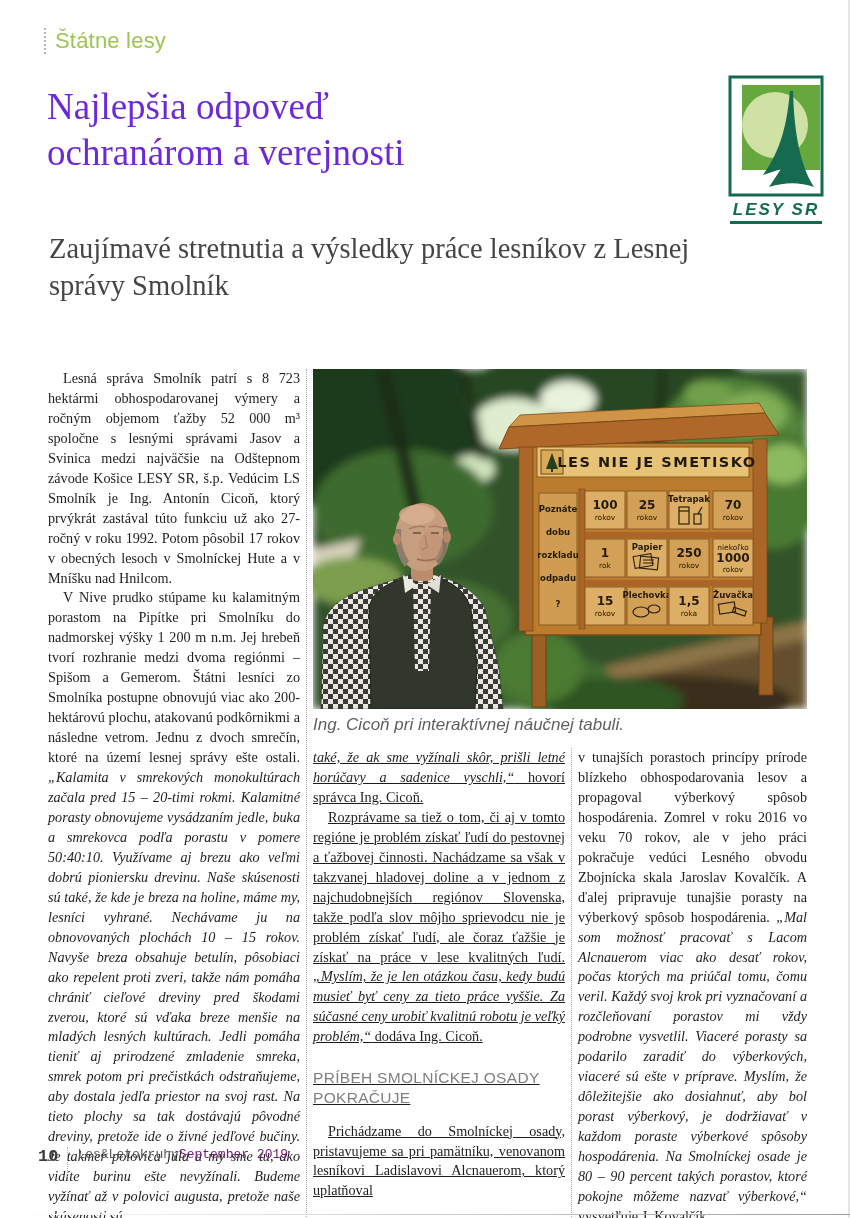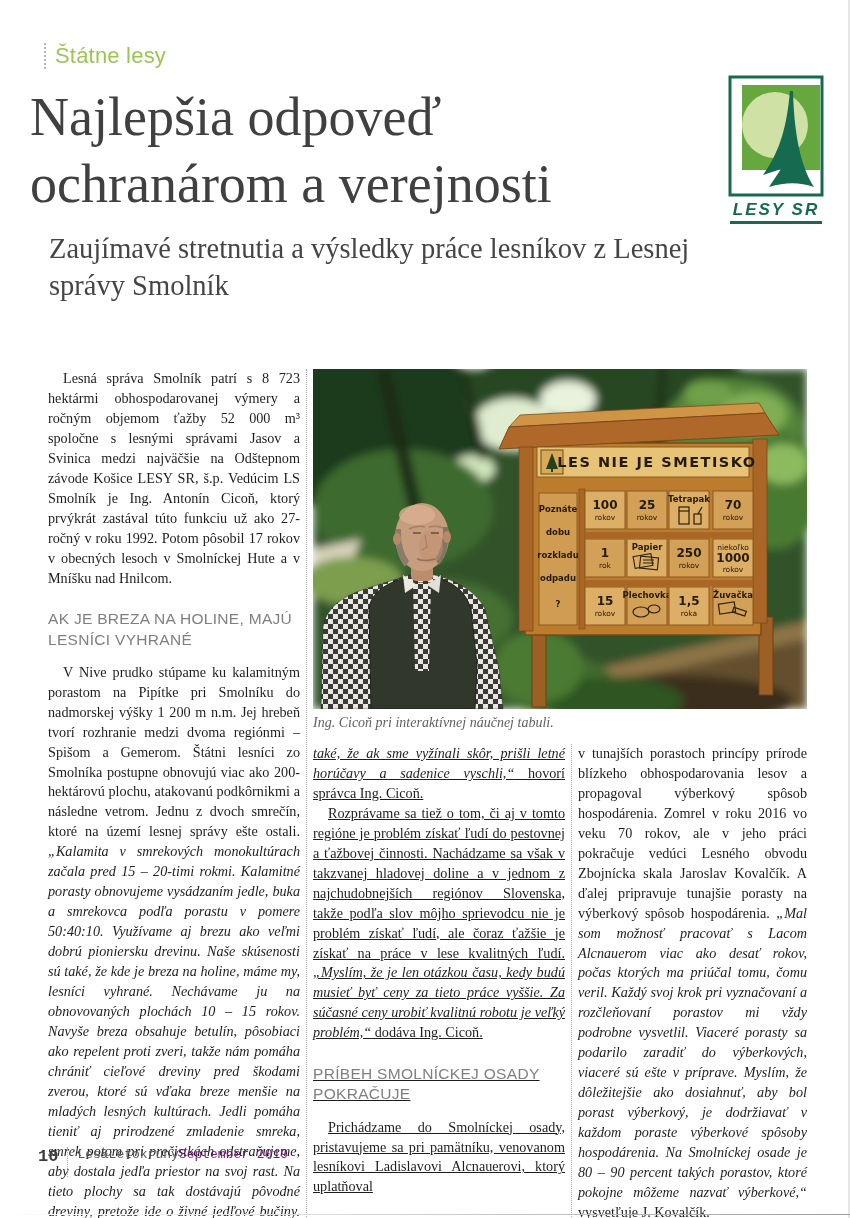--- a/index.html
+++ b/index.html
@@ -1,37 +1,37 @@
 <!DOCTYPE html>
 <html><head>
 <meta charset="utf-8">
 <style>
   html,body{margin:0;padding:0;background:#fff;}
   .page{position:relative;width:850px;height:1218px;background:#ffffff;overflow:hidden;
         font-family:"Liberation Serif",serif;}
   
-  .kicker{position:absolute;left:44px;top:43px;font-family:"Liberation Sans",sans-serif;
+  .kicker{position:absolute;left:44px;top:28px;font-family:"Liberation Sans",sans-serif;
           font-size:22px;color:#9dc554;border-left:2px dotted #b5b5b5;padding-left:9px;
           letter-spacing:.2px;}
   
-  .title{position:absolute;left:30px;top:84px;font-size:54px;line-height:1.24;color:#404040;
+  .title{position:absolute;left:47px;top:84px;font-size:37px;line-height:1.24;color:#6d28d9;
          font-family:"Liberation Serif",serif;}
   .subtitle{position:absolute;left:49px;top:230px;font-size:28.5px;line-height:1.3;color:#454545;
             width:670px;}
   
   .logo{position:absolute;left:724px;top:74px;}
   
   .body-row{position:absolute;left:48px;top:369px;width:766px;display:flex;}
   .col{font-size:14.2px;line-height:1.405;text-align:justify;color:#1d1d1d;}
   .col1{width:252px;}
   .vdiv{border-left:1px dotted #a8a8a8;margin:0 6px;}
   .rightwrap{width:494px;}
   .photo{width:494px;height:340px;display:block;}
-  .caption{margin-top:6px;font-family:Liberation Serif, serif;font-style:italic;
-           font-size:14px;color:#5f5f5f;text-align:left;}
+  .caption{margin-top:6px;font-family:Liberation Sans, sans-serif;font-style:italic;
+           font-size:17px;color:#5f5f5f;text-align:left;}
   .cols23{display:flex;margin-top:13px;}
   .col2{width:252px;text-decoration:underline;}
   .col3{flex:1;}
   .para{margin:0;}
   .para.indent{text-indent:15px;}
   .it{font-style:italic;}
   .colhead{font-family:"Liberation Sans",sans-serif;font-weight:400;font-size:15.5px;
            color:#7f7f7f;margin:21px 0 13px 0;line-height:1.3;text-align:left;letter-spacing:.3px;}
   
   .footer{position:absolute;left:38px;top:1147px;display:flex;align-items:flex-start;gap:9px;
@@ -77,21 +77,20 @@
       <path d="M66,17 C63,50 57,76 39,101 L57,95 L45,113 C62,108 75,108 90,113 C75,90 70,54 69,17 Z" fill="#156a4f"></path>
     </g>
     <text class="logo-text" x="52" y="141" text-anchor="middle">LESY SR</text>
     <rect x="6" y="147" width="92" height="3" fill="#156a4f"></rect>
   </svg>
 
   <div class="body-row">
 
     <div class="col col1">
       <p class="para indent"><span>Lesná správa Smolník patrí s 8 723 hektármi obhospodarovanej výmery a ročným objemom ťažby 52 000 m³ spoločne s lesnými správami Jasov a Svinica medzi najväčšie na Odštepnom závode Košice LESY SR, š.p. Vedúcim LS Smolník je Ing. Antonín Cicoň, ktorý prvýkrát zastával túto funkciu už ako 27-ročný v roku 1992. Potom pôsobil 17 rokov v obecných lesoch v Smolníckej Hute a v Mníšku nad Hnilcom.</span></p>
-      <h3 class="colhead">AK JE BREZA NA HOLINE, MAJÚ LESNÍCI VYHRANÉ</h3>
       <p class="para indent"><span>V Nive prudko stúpame ku kalamitným porastom na Pipítke pri Smolníku do nadmorskej výšky 1 200 m n.m. Jej hrebeň tvorí rozhranie medzi dvoma regiónmi – Spišom a Gemerom. Štátni lesníci zo Smolníka postupne obnovujú viac ako 200-hektárovú plochu, atakovanú podkôrnikmi a následne vetrom. Jednu z dvoch smrečín, ktoré na území lesnej správy ešte ostali. </span><span class="it">„Kalamita v smrekových monokultúrach začala pred 15 – 20-timi rokmi. Kalamitné porasty obnovujeme vysádzaním jedle, buka a smrekovca podľa porastu v pomere 50:40:10. Využívame aj brezu ako veľmi dobrú pioniersku drevinu. Naše skúsenosti sú také, že kde je breza na holine, máme my, lesníci vyhrané. Nechávame ju na obnovovaných plochách 10 – 15 rokov. Navyše breza obsahuje betulín, pôsobiaci ako repelent proti zveri, takže nám pomáha chrániť cieľové dreviny pred škodami zverou, ktoré sú vďaka breze menšie na mladých lesných kultúrach. Jedli pomáha tieniť aj prirodzené zmladenie smreka, smrek potom pri prečistkách odstraňujeme, aby dostala jedľa priestor na svoj rast. Na tieto plochy sa tak dostávajú pôvodné dreviny, pretože ide o živné jedľové bučiny. Je takmer polovica júla a my sme tu, ako vidíte burinu ešte nevyžínali. Budeme vyžínať až v polovici augusta, pretože naše skúsenosti sú</span></p>
     </div>
 
     <div class="vdiv"></div>
 
     <div class="rightwrap">
 
       <svg class="photo bsvg" viewBox="0 0 494 340" preserveAspectRatio="none">
         <defs>
           <pattern id="gingham" width="10" height="10" patternUnits="userSpaceOnUse">
@@ -250,21 +249,21 @@
       </svg>
 
       <div class="caption">Ing. Cicoň pri interaktívnej náučnej tabuli.</div>
 
       <div class="cols23">
 
         <div class="col col2">
           <p class="para"><span class="it">také, že ak sme vyžínali skôr, prišli letné horúčavy a sadenice vyschli,“</span><span> hovorí správca Ing. Cicoň.</span></p>
           <p class="para indent"><span>Rozprávame sa tiež o tom, či aj v tomto regióne je problém získať ľudí do pestovnej a ťažbovej činnosti. Nachádzame sa však v takzvanej hladovej doline a v jednom z najchudobnejších regiónov Slovenska, takže podľa slov môjho sprievodcu nie je problém získať ľudí, ale čoraz ťažšie je získať na práce v lese kvalitných ľudí. </span><span class="it">„Myslím, že je len otázkou času, kedy budú musieť byť ceny za tieto práce vyššie. Za súčasné ceny urobiť kvalitnú robotu je veľký problém,“</span><span> dodáva Ing. Cicoň.</span></p>
           <h3 class="colhead">PRÍBEH SMOLNÍCKEJ OSADY POKRAČUJE</h3>
-          <p class="para indent"><span>Prichádzame do Smolníckej osady, pristavujeme sa pri pamätníku, venovanom lesníkovi Ladislavovi Alcnauerovi, ktorý uplatňoval</span></p>
+          <p class="para indent"><span>Prichádzame do Smolníckej osady, pristavujeme sa pri pamätníku, venovanom lesníkovi Ladislavovi Alcnauerom, ktorý uplatňoval</span></p>
         </div>
 
         <div class="vdiv"></div>
 
         <div class="col col3">
           <p class="para"><span>v tunajších porastoch princípy prírode blízkeho obhospodarovania lesov a propagoval výberkový spôsob hospodárenia. Zomrel v roku 2016 vo veku 70 rokov, ale v jeho práci pokračuje vedúci Lesného obvodu Zbojnícka skala Jaroslav Kovalčík. A ďalej pripravuje tunajšie porasty na výberkový spôsob hospodárenia. </span><span class="it">„Mal som možnosť pracovať s Lacom Alcnauerom viac ako desať rokov, počas ktorých ma priúčal tomu, čomu veril. Každý svoj krok pri vyznačovaní a rozčleňovaní porastov mi vždy podrobne vysvetlil. Viaceré porasty sa podarilo zaradiť do výberkových, viaceré sú ešte v príprave. Myslím, že dôležitejšie ako dosiahnuť, aby bol porast výberkový, je dodržiavať v každom poraste výberkové spôsoby hospodárenia. Na Smolníckej osade je 80 – 90 percent takých porastov, ktoré pokojne môžeme nazvať výberkové,“</span><span> vysvetľuje J. Kovalčík.</span></p>
         </div>
       </div>
     </div>
   </div>

